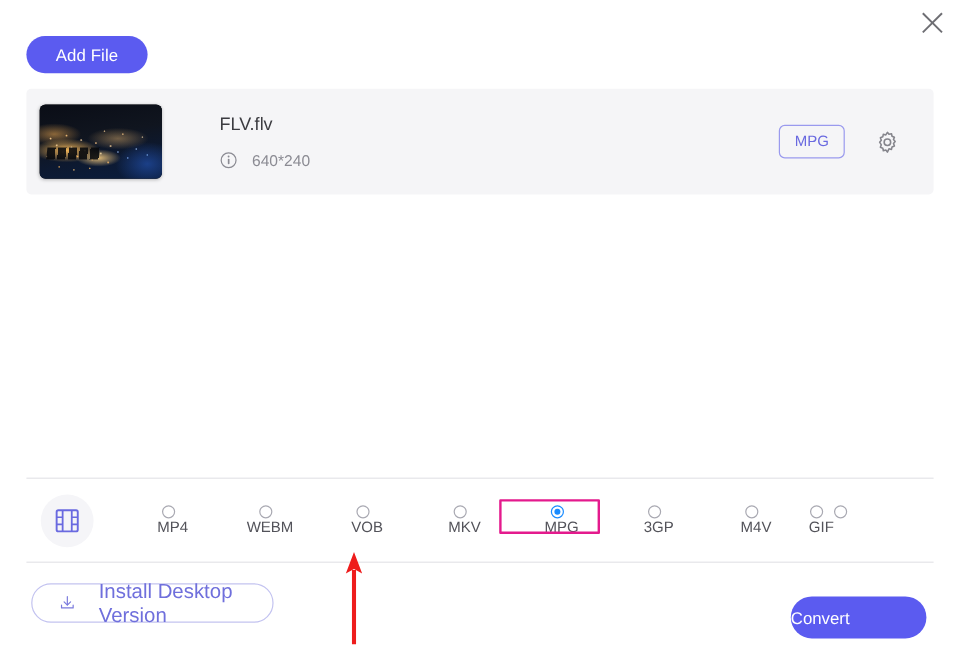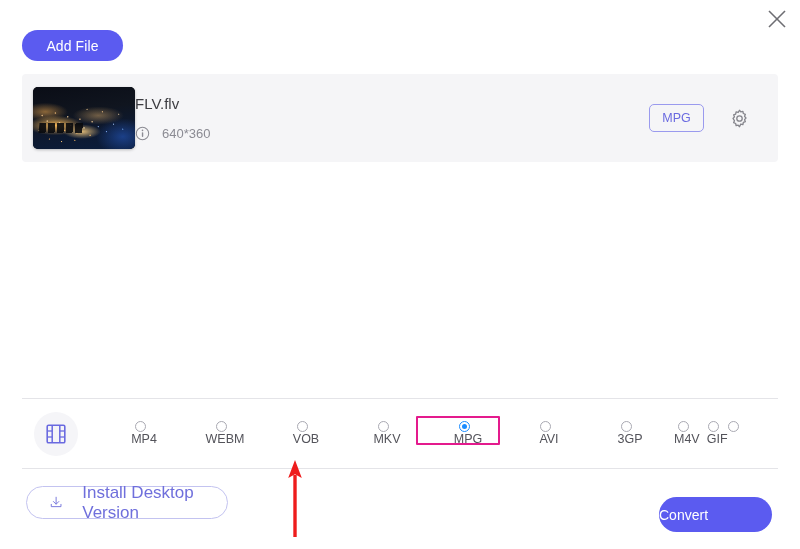--- a/index.html
+++ b/index.html
@@ -100,21 +100,21 @@
     background:
       linear-gradient(90deg, #06080c 0 13%, transparent 13% 17%,
                               #06080c 17% 30%, transparent 30% 34%,
                               #06080c 34% 47%, transparent 47% 51%,
                               #06080c 51% 64%, transparent 64% 68%,
                               #06080c 68% 82%, transparent 82%);
     opacity: .88;
     transform: skewX(-6deg);
   }
 
-  .file-meta { }
+  .file-meta { margin-left: 48px; }
   .file-name {
     font-size: 15px; color: #3c3c41;
   }
   .file-sub {
     display: flex; align-items: center;
     margin-top: 14px;
   }
   .info-icon { width: 15px; height: 15px; flex: 0 0 auto; }
   .file-res {
     margin-left: 12px;
@@ -277,21 +277,21 @@
     </div>
 
     <div class="file-meta">
       <div class="file-name">FLV.flv</div>
       <div class="file-sub">
         <svg class="info-icon" viewBox="0 0 16 16">
           <circle cx="8" cy="8" r="6.6" fill="none" stroke="#8b8b93" stroke-width="1.1"></circle>
           <circle cx="8" cy="4.7" r="0.85" fill="#8b8b93"></circle>
           <rect x="7.3" y="6.6" width="1.5" height="5" rx=".7" fill="#8b8b93"></rect>
         </svg>
-        <span class="file-res">640*360</span>
+        <span class="file-res">640*240</span>
       </div>
     </div>
 
     <div class="file-actions">
       <div class="format-pill">
         <span>MPG</span>
       </div>
       <div class="gear-btn">
         <svg width="21" height="21" viewBox="0 0 24 24">
           <g fill="none" stroke="#85858c" stroke-width="1.5" stroke-linejoin="round">
@@ -336,24 +336,20 @@
       <div class="radio-opt">
         <span class="radio-mark"></span>
         <span class="radio-label">MKV</span>
       </div>
       <div class="radio-opt selected highlight">
         <span class="radio-mark"></span>
         <span class="radio-label">MPG</span>
       </div>
       <div class="radio-opt">
         <span class="radio-mark"></span>
-        <span class="radio-label">AVI</span>
-      </div>
-      <div class="radio-opt">
-        <span class="radio-mark"></span>
         <span class="radio-label">3GP</span>
       </div>
       <div class="radio-opt">
         <span class="radio-mark"></span>
         <span class="radio-label">M4V</span>
       </div>
       <div class="radio-opt">
         <span class="radio-mark"></span>
         <span class="radio-label">GIF</span>
       </div>

